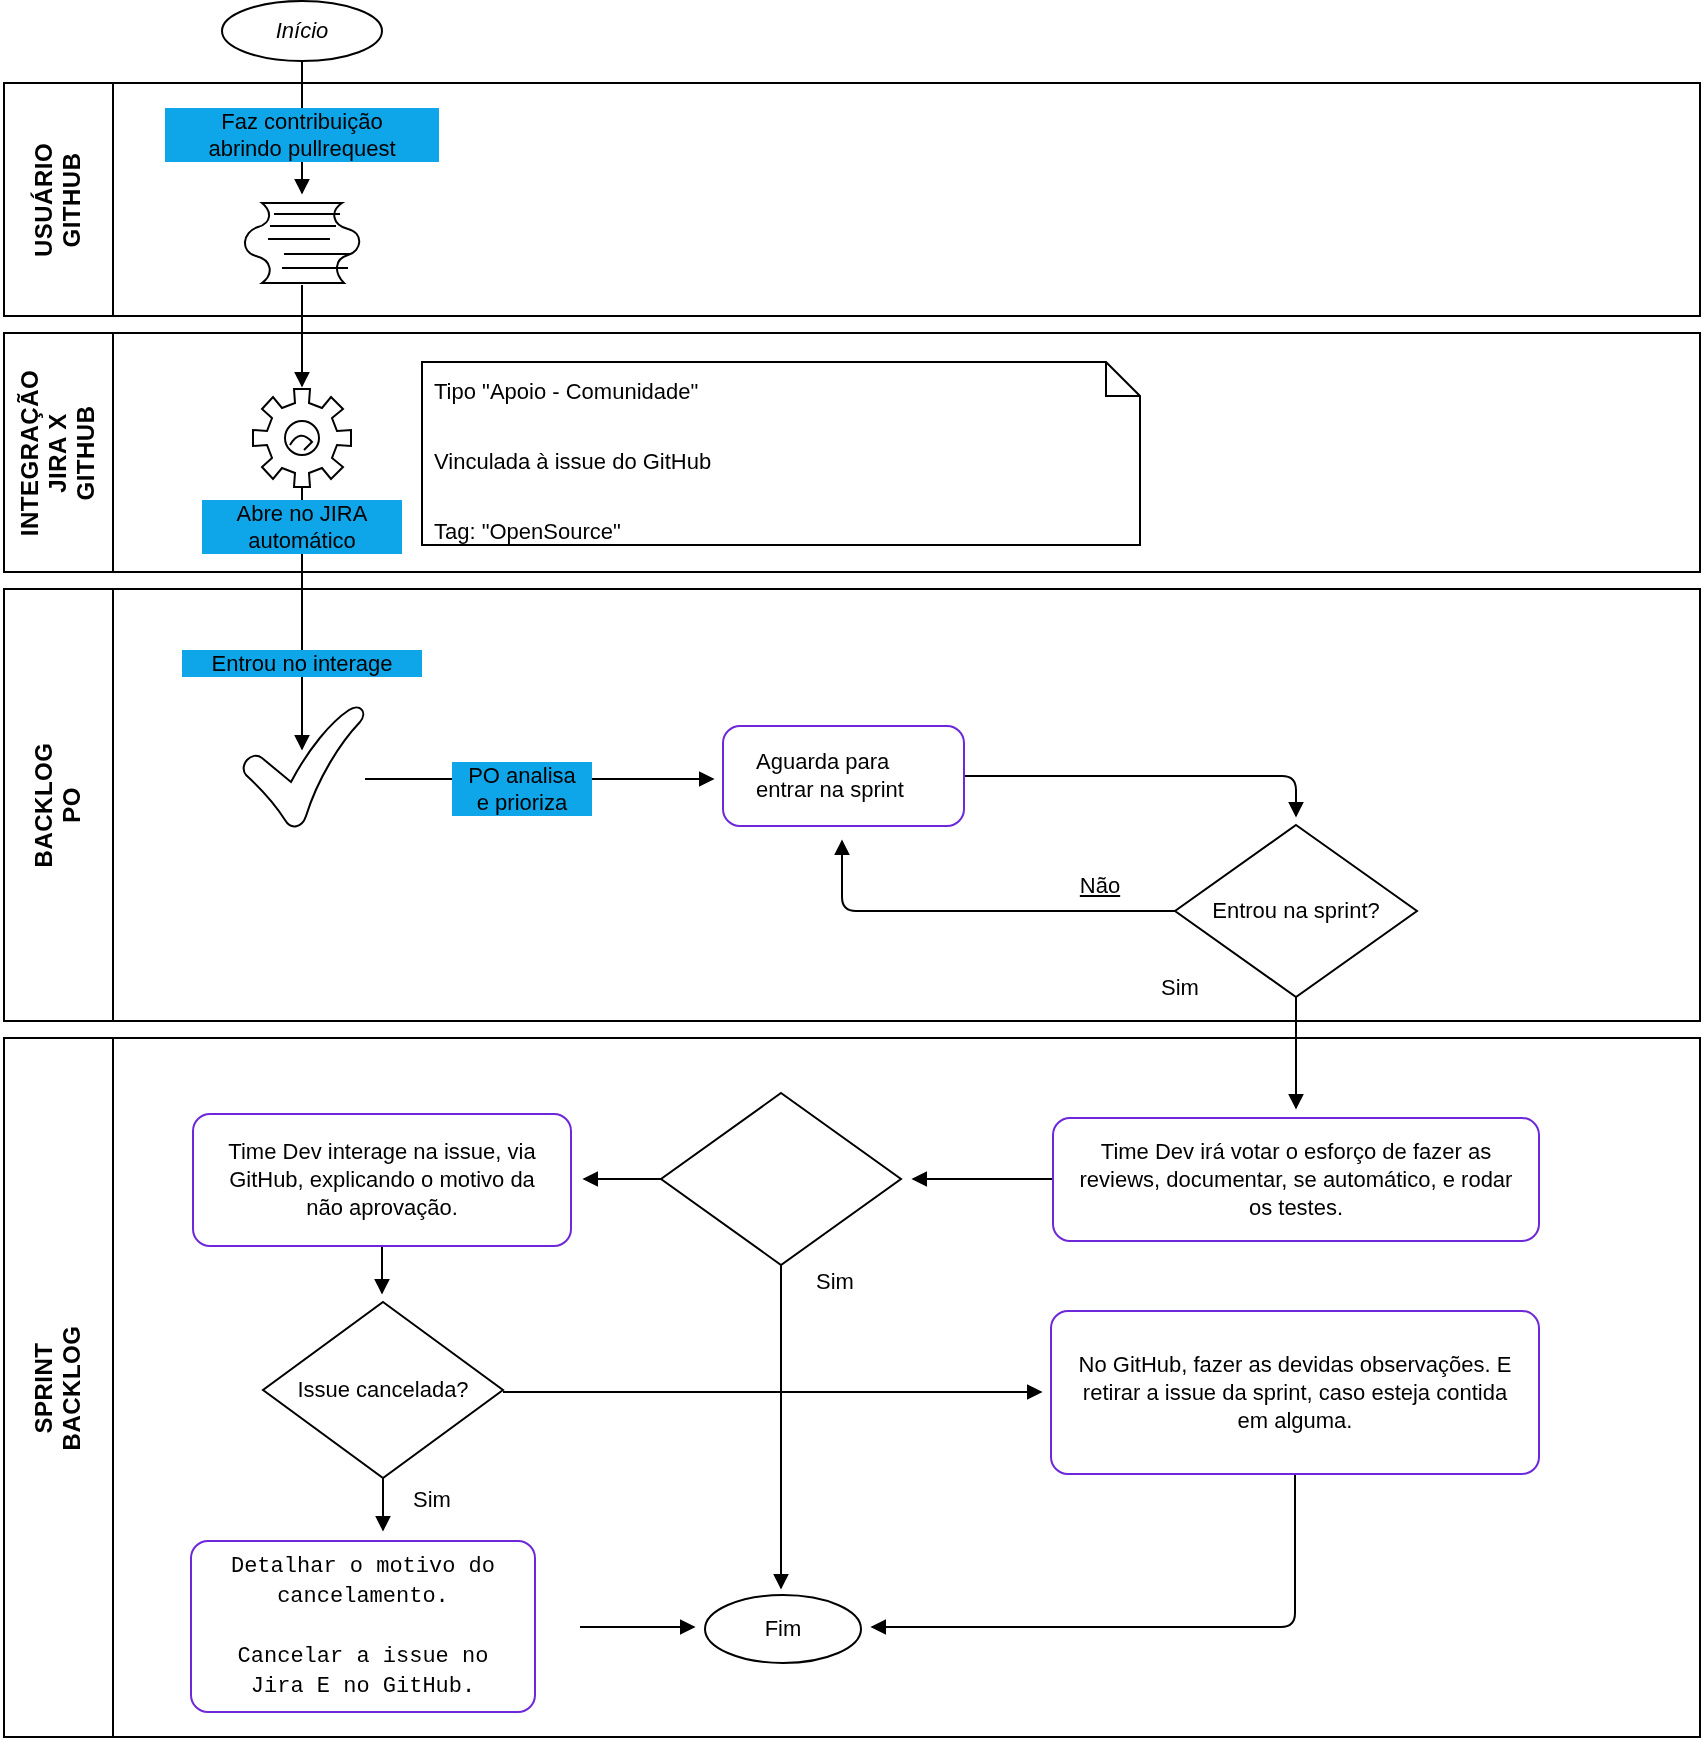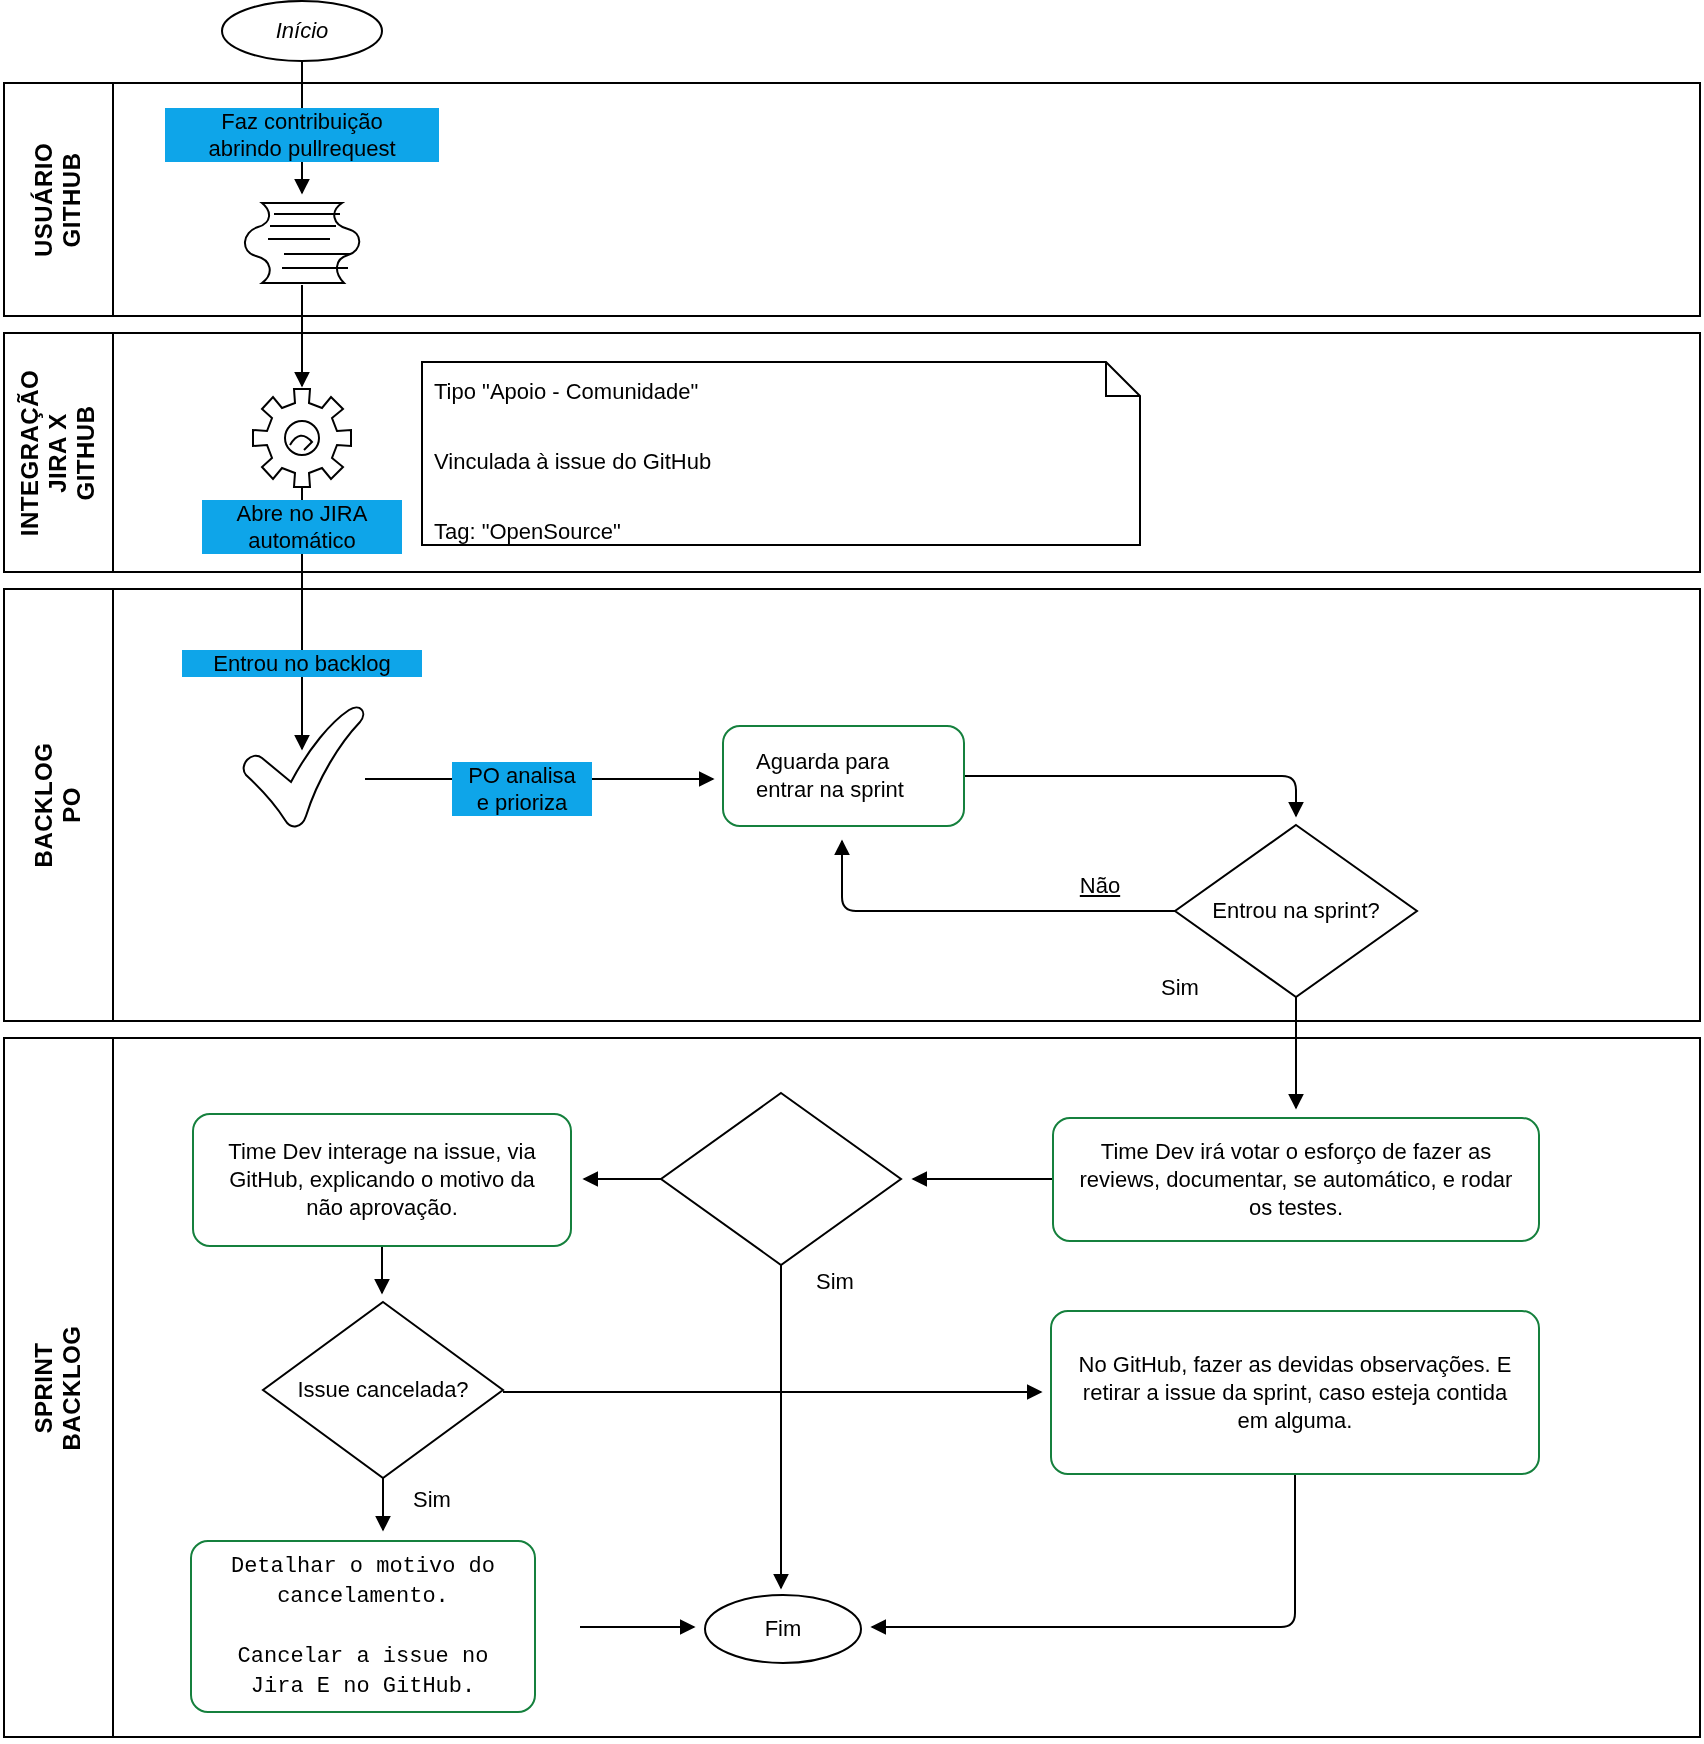--- a/index.html
+++ b/index.html
@@ -5,21 +5,21 @@
   html,body{margin:0;padding:0;background:#fff;}
   .canvas{position:relative;width:1704px;height:1744px;background:#fff;
           font-family:"Liberation Sans",sans-serif;color:#000;overflow:hidden;}
   .lane{position:absolute;left:3px;width:1698px;border:2px solid #000;
         box-sizing:border-box;background:#fff;}
   .lane-cell{position:absolute;left:0;top:0;bottom:0;width:107px;
              border-right:2px solid #000;display:flex;align-items:center;justify-content:center;}
   .lane-cell > span{transform:rotate(-90deg);white-space:pre-line;text-align:center;
              font-weight:bold;font-size:24px;line-height:28px;letter-spacing:.5px;}
   svg.overlay{position:absolute;left:0;top:0;}
-  .node{position:absolute;border:2px solid #15803d;border-radius:18px;background:#fff;
+  .node{position:absolute;border:2px solid #6d28d9;border-radius:18px;background:#fff;
         box-sizing:border-box;display:flex;align-items:center;justify-content:center;
         text-align:center;font-size:22px;line-height:28px;padding:6px 16px;white-space:pre-line;}
   .shape-text{position:absolute;display:flex;align-items:center;justify-content:center;
         text-align:center;font-size:22px;line-height:26px;white-space:pre-line;}
   .float-label{position:absolute;font-size:22px;line-height:27px;text-align:center;
         white-space:pre-line;}
   .masked{background:#0ea5e9;}
   .note-text{position:absolute;font-size:22px;line-height:35px;white-space:pre-line;text-align:left;}
 </style>
 </head>
@@ -109,21 +109,21 @@
     <path d="M1295,1475 V1613 Q1295,1627 1281,1627 H872" fill="none" stroke="#000" stroke-width="2" marker-end="url(#arr)"></path>
   </svg>
 
   <div class="shape-text" style="left:222px;top:6px;width:160px;height:50px;font-style:italic;">Início</div>
   <div class="shape-text" style="left:705px;top:1604px;width:156px;height:50px;">Fim</div>
 
   <div class="float-label masked" style="left:165px;top:108px;width:274px;">Faz contribuição
 abrindo pullrequest</div>
   <div class="float-label masked" style="left:202px;top:500px;width:200px;">Abre no JIRA
 automático</div>
-  <div class="float-label masked" style="left:182px;top:650px;width:240px;">Entrou no backlog</div>
+  <div class="float-label masked" style="left:182px;top:650px;width:240px;">Entrou no interage</div>
   <div class="float-label masked" style="left:452px;top:762px;width:140px;">PO analisa
 e prioriza</div>
   <div class="float-label" style="left:1060px;top:872px;width:80px;text-decoration:underline;">Não</div>
   <div class="float-label" style="left:1140px;top:974px;width:80px;">Sim</div>
   <div class="float-label" style="left:795px;top:1268px;width:80px;">Sim</div>
   <div class="float-label" style="left:392px;top:1486px;width:80px;">Sim</div>
 
   <div class="note-text" style="left:434px;top:374px;width:680px;">Tipo "Apoio - Comunidade"
 
 Vinculada à issue do GitHub

